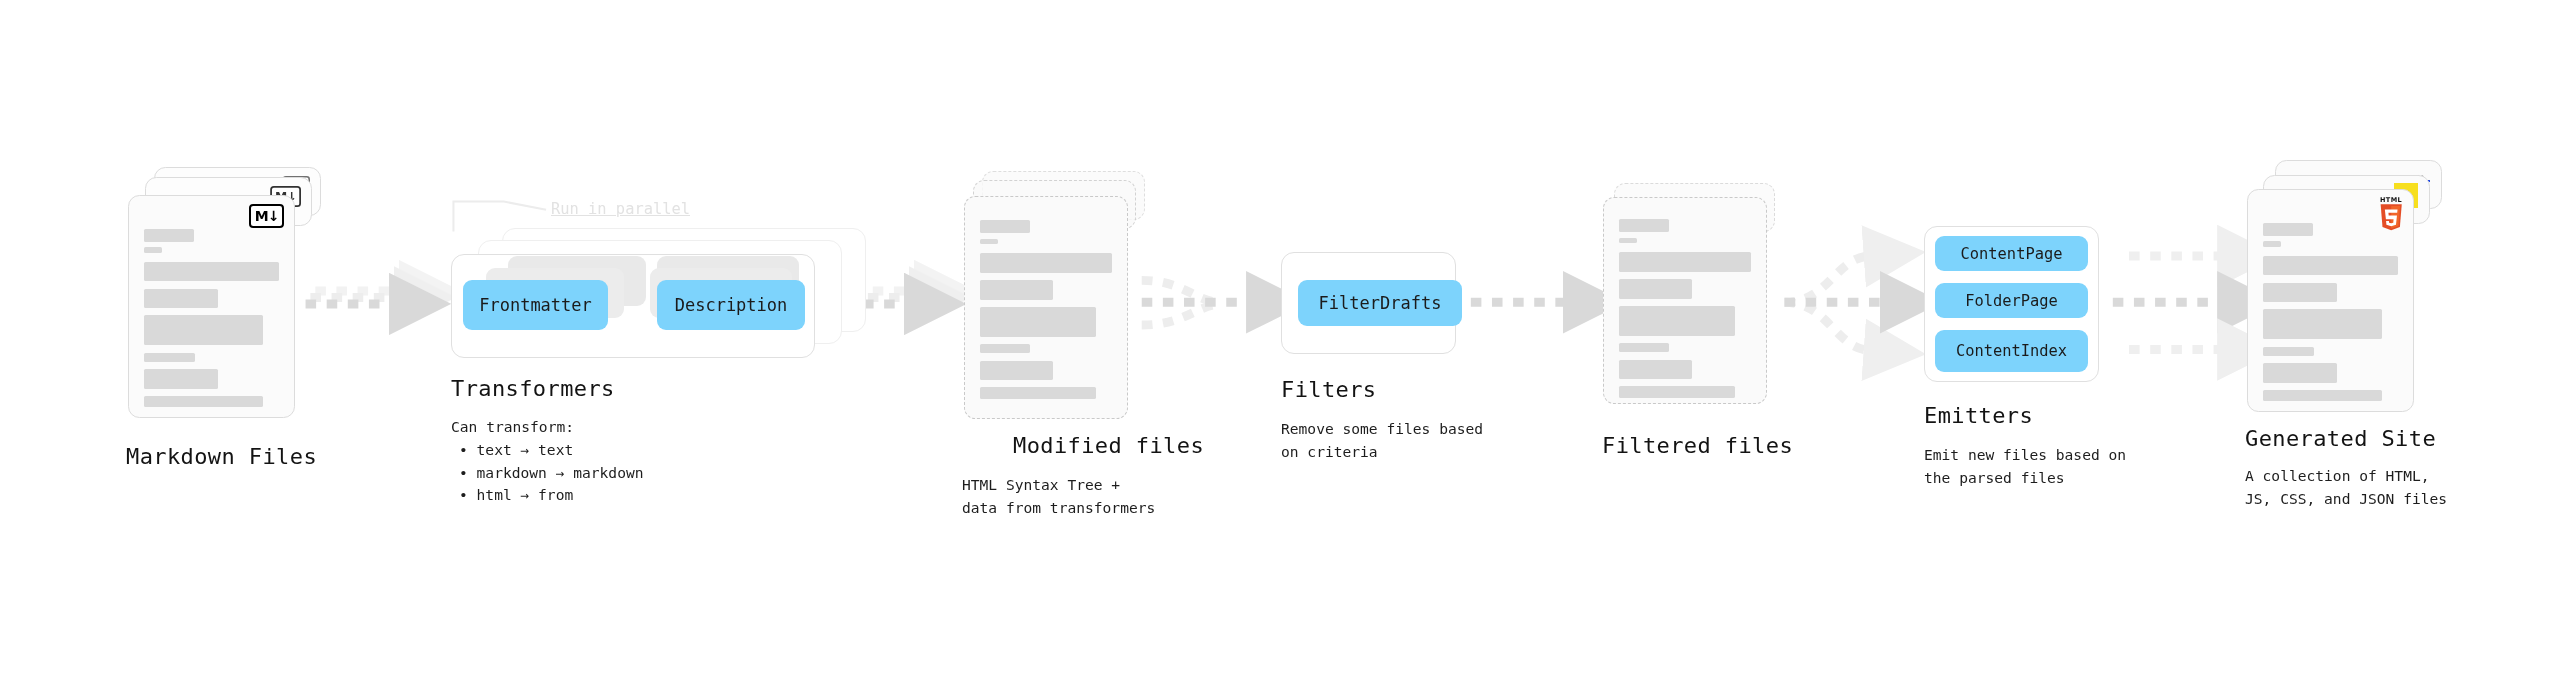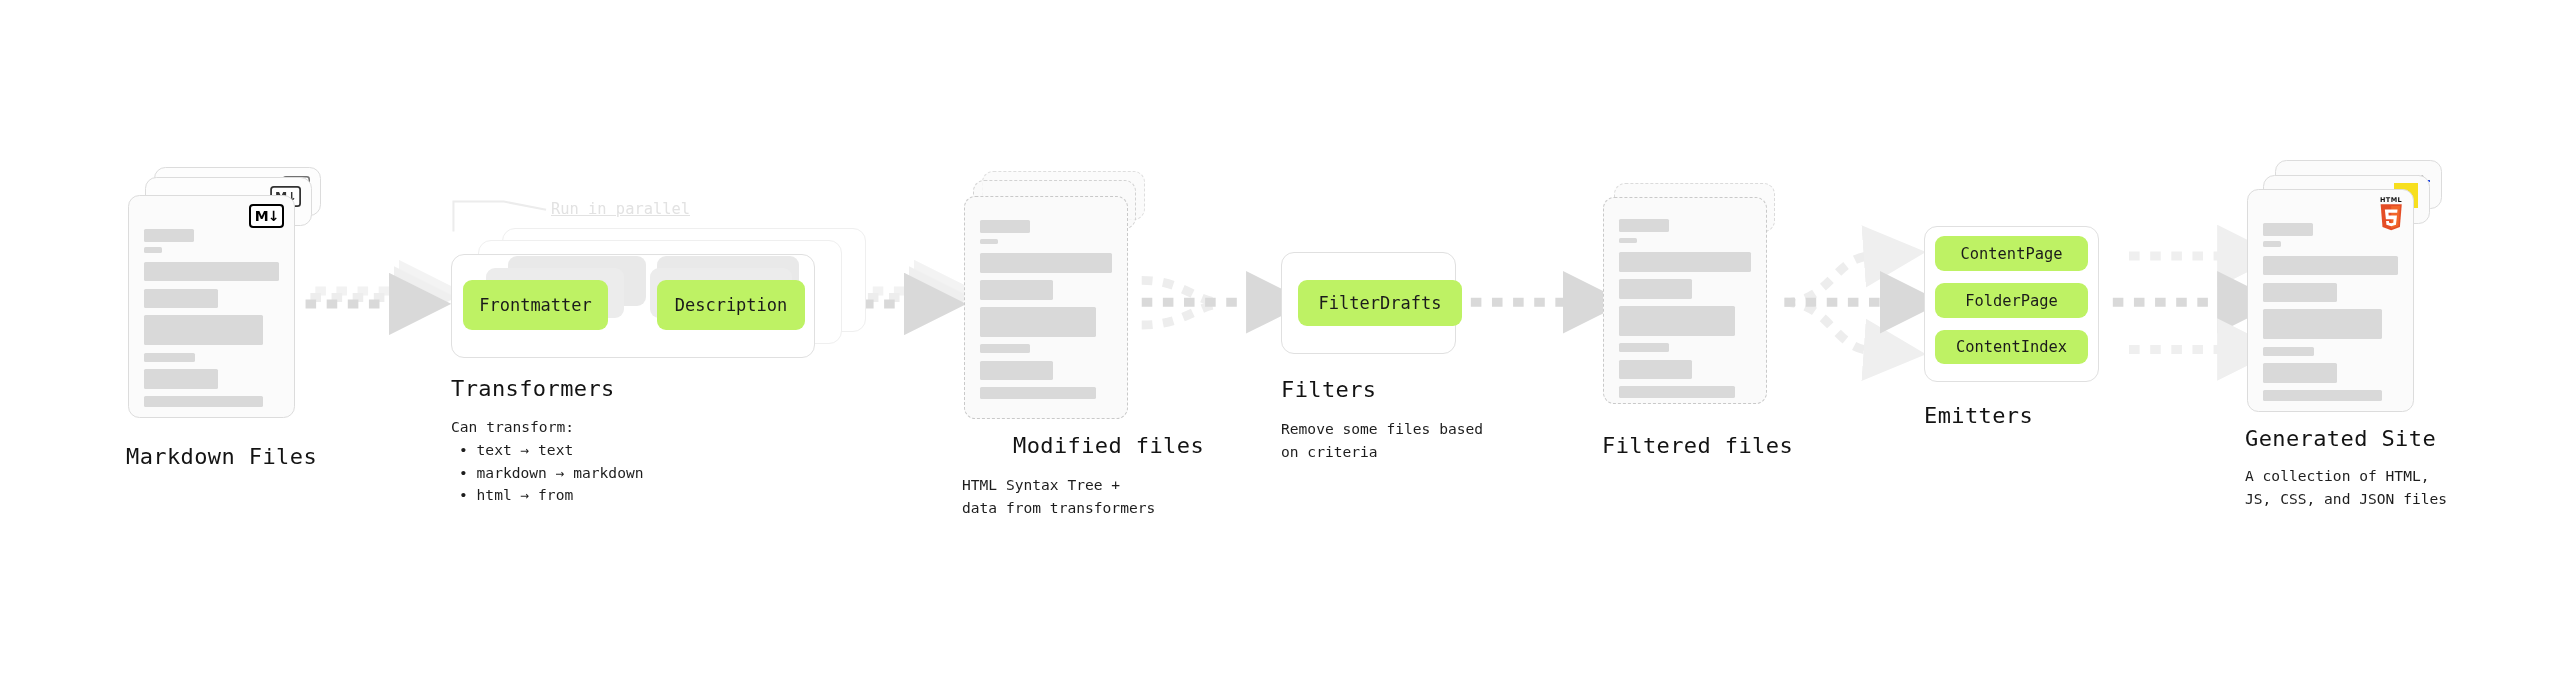--- a/index.html
+++ b/index.html
@@ -117,21 +117,21 @@
     border: 1.6px solid #e0e0e0;
     border-radius: 13px;
   }
   .proc-box.ghost {
     background: #ffffff;
     border-color: #efefef;
   }
   .chip {
     position: absolute;
     box-sizing: border-box;
-    background: #bef264;
+    background: #7dd3fc;
     border-radius: 9px;
     display: flex;
     align-items: center;
     justify-content: center;
     font-size: 17px;
     color: #1b1b1b;
     white-space: nowrap;
   }
   .chip.ghost {
     background: #e9e9e9;
@@ -332,23 +332,25 @@
         <div class="bar" style="width:88%; height:11.4px;"></div>
       </div>
     </div>
   </div>
   <div class="label-title" style="left:1602px; top:433px;">Filtered files</div>
 
   <div class="stage">
     <div class="proc-box" style="left:1924px; top:226px; width:175px; height:156px;"></div>
     <div class="chip" style="left:1935px; top:236px; width:153px; height:35px; font-size:15.4px;">ContentPage</div>
     <div class="chip" style="left:1935px; top:283px; width:153px; height:35px; font-size:15.4px;">FolderPage</div>
-    <div class="chip" style="left:1935px; top:330px; width:153px; height:34px; font-size:15.4px;">ContentIndex</div>
+    <div class="chip" style="left:1935px; top:330px; width:153px; height:42px; font-size:15.4px;">ContentIndex</div>
   </div>
   <div class="label-title" style="left:1924px; top:403px;">Emitters</div>
+  <div class="label-sub" style="left:1924px; top:444px;">Emit new files based on
+the parsed files</div>
 
   <div class="doc-stack">
     <div class="doc" style="left:2275px; top:160px; width:167px; height:49px;">
       <div class="badge badge-css3" style="right:11.4px; top:8.1px;">
         <span class="css-word">CSS</span>
         <span class="css-rule"></span>
       </div>
     </div>
     <div class="doc" style="left:2263px; top:175px; width:167px; height:49px;">
       <div class="badge badge-js" style="right:10.6px; top:7.3px;"></div>

